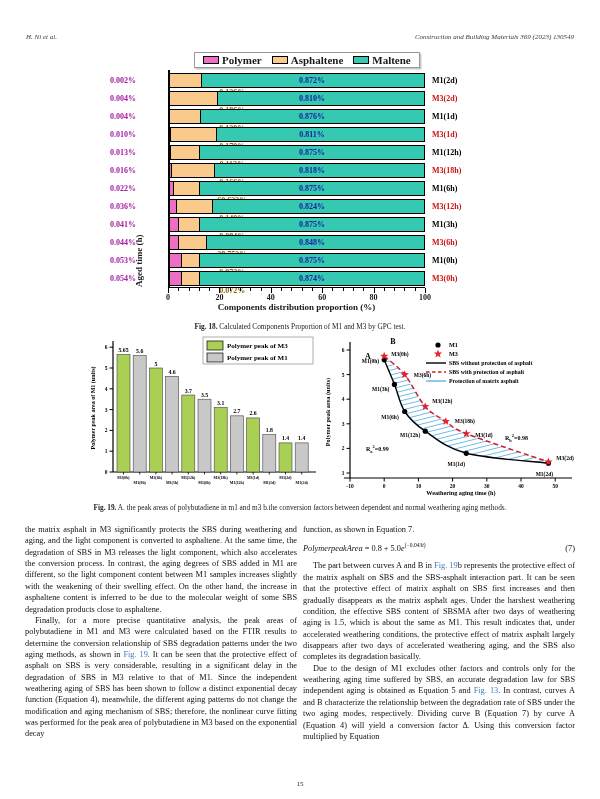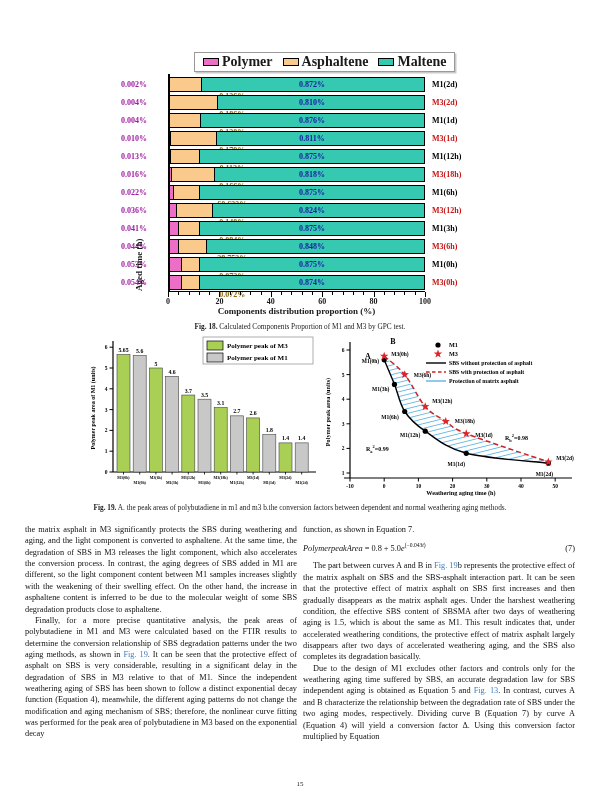--- a/index.html
+++ b/index.html
@@ -7,24 +7,24 @@
   .page{width:600px;height:799px;background:#ffffff;position:relative;margin:0 auto;
         font-family:"Liberation Serif",serif;color:#1a1a1a;overflow:hidden;}
   .header{position:absolute;top:33px;left:26px;right:26px;display:flex;
           justify-content:space-between;font-style:italic;font-size:7px;color:#3a3a3a;}
   
   .fig18{position:absolute;top:52px;left:110px;width:400px;}
   .f18-legend{display:flex;border:1px solid #999;box-shadow:1.5px 1.5px 0 #c9c9c9;
               padding:1px 3px;width:max-content;margin-left:84px;background:#fff;}
   .f18-legend-item{display:flex;align-items:center;gap:3px;padding:0 5px;}
   .f18-swatch{width:16px;height:8px;border:1px solid #000;}
-  .f18-legend-label{font-weight:bold;font-size:14px;}
+  .f18-legend-label{font-weight:bold;font-size:11px;}
   .f18-chart{position:relative;margin-top:3px;}
   .f18-row{display:flex;align-items:center;height:18px;}
-  .f18-pct{width:58px;text-align:center;padding-right:10px;font-weight:bold;font-size:8px;}
+  .f18-pct{width:58px;text-align:left;padding-right:10px;font-weight:bold;font-size:8px;}
   .f18-barwrap{width:257px;height:15px;position:relative;display:flex;}
   .f18-seg{height:100%;border:1px solid #000;}
   .f18-seg + .f18-seg{border-left:none;}
   .f18-aslabel{position:absolute;left:25%;top:12px;transform:translateX(-50%);
                font-weight:bold;font-size:8px;line-height:15px;}
   .f18-mlabel{position:absolute;left:56%;top:0;transform:translateX(-50%);
               font-weight:bold;font-size:8px;line-height:15px;}
   .f18-rlabel{padding-left:7px;font-weight:bold;font-size:8px;white-space:nowrap;}
   .f18-yaxis{position:absolute;left:58px;top:-1px;width:1.5px;height:218px;background:#000;}
   .f18-axisarea{position:relative;margin-left:58px;width:257px;height:28px;
@@ -57,20 +57,24 @@
             margin:7px 0 6px 0;font-size:8.3px;}
   .equation i{font-style:italic;}
   .equation sup{font-size:5.6px;}
   .footer{position:absolute;bottom:11px;left:0;width:100%;text-align:center;font-size:7px;}
 </style>
 </head>
 <body>
 
 <div class="page">
 
+  <div class="header">
+    <span>H. Ni et al.</span>
+    <span>Construction and Building Materials 369 (2023) 130549</span>
+  </div>
 
   <div class="fig18">
     <div class="f18-legend">
       <div class="f18-legend-item">
         <span class="f18-swatch" style="background: rgb(236, 110, 198);"></span>
         <span class="f18-legend-label">Polymer</span>
       </div>
       <div class="f18-legend-item">
         <span class="f18-swatch" style="background: rgb(249, 202, 139);"></span>
         <span class="f18-legend-label">Asphaltene</span>

